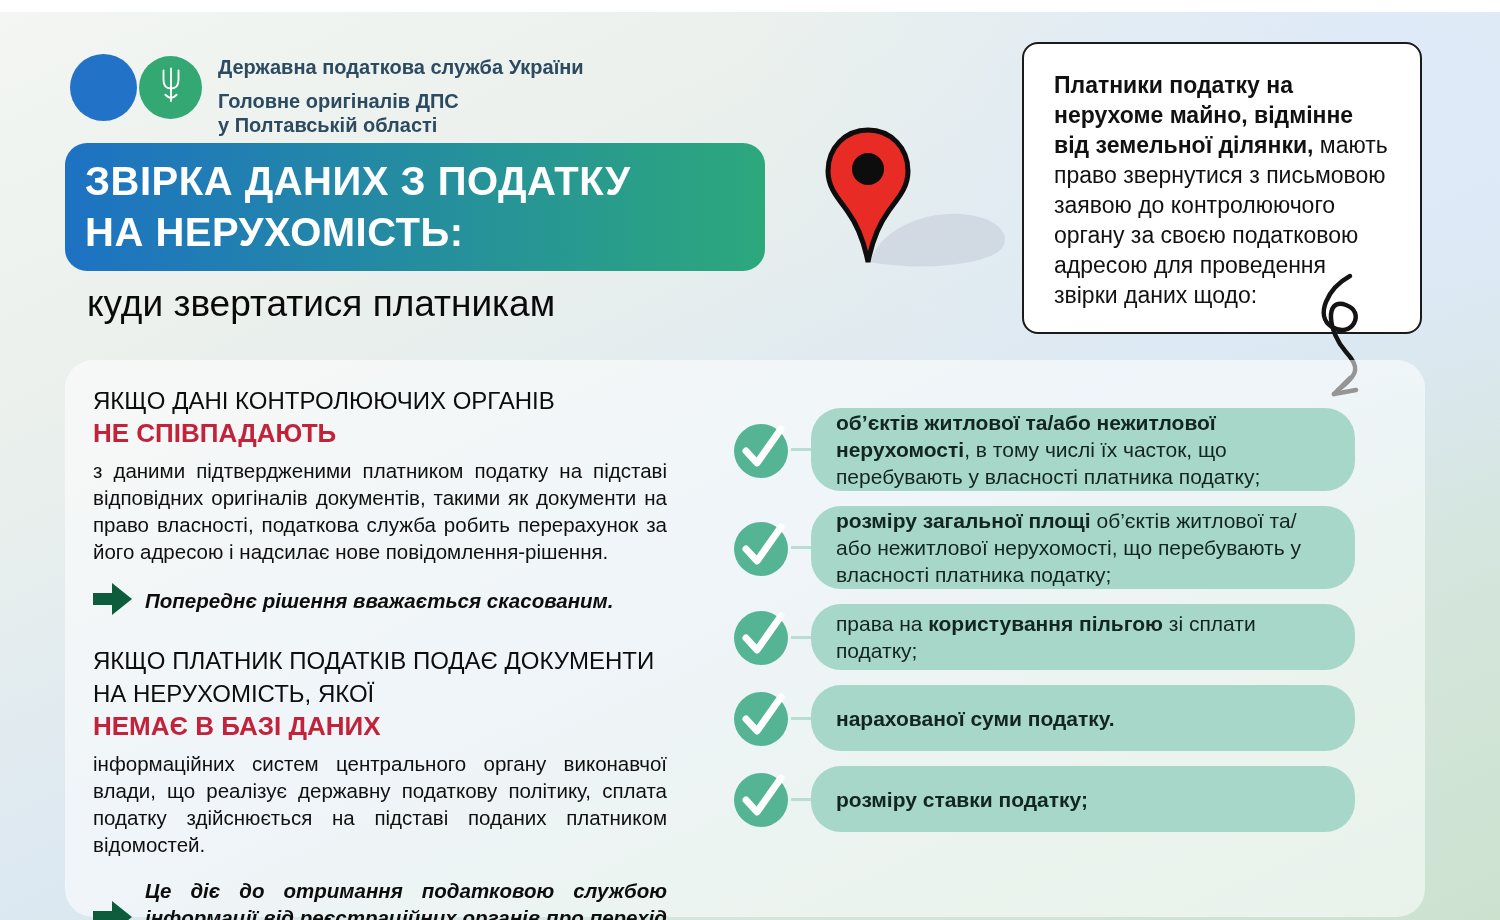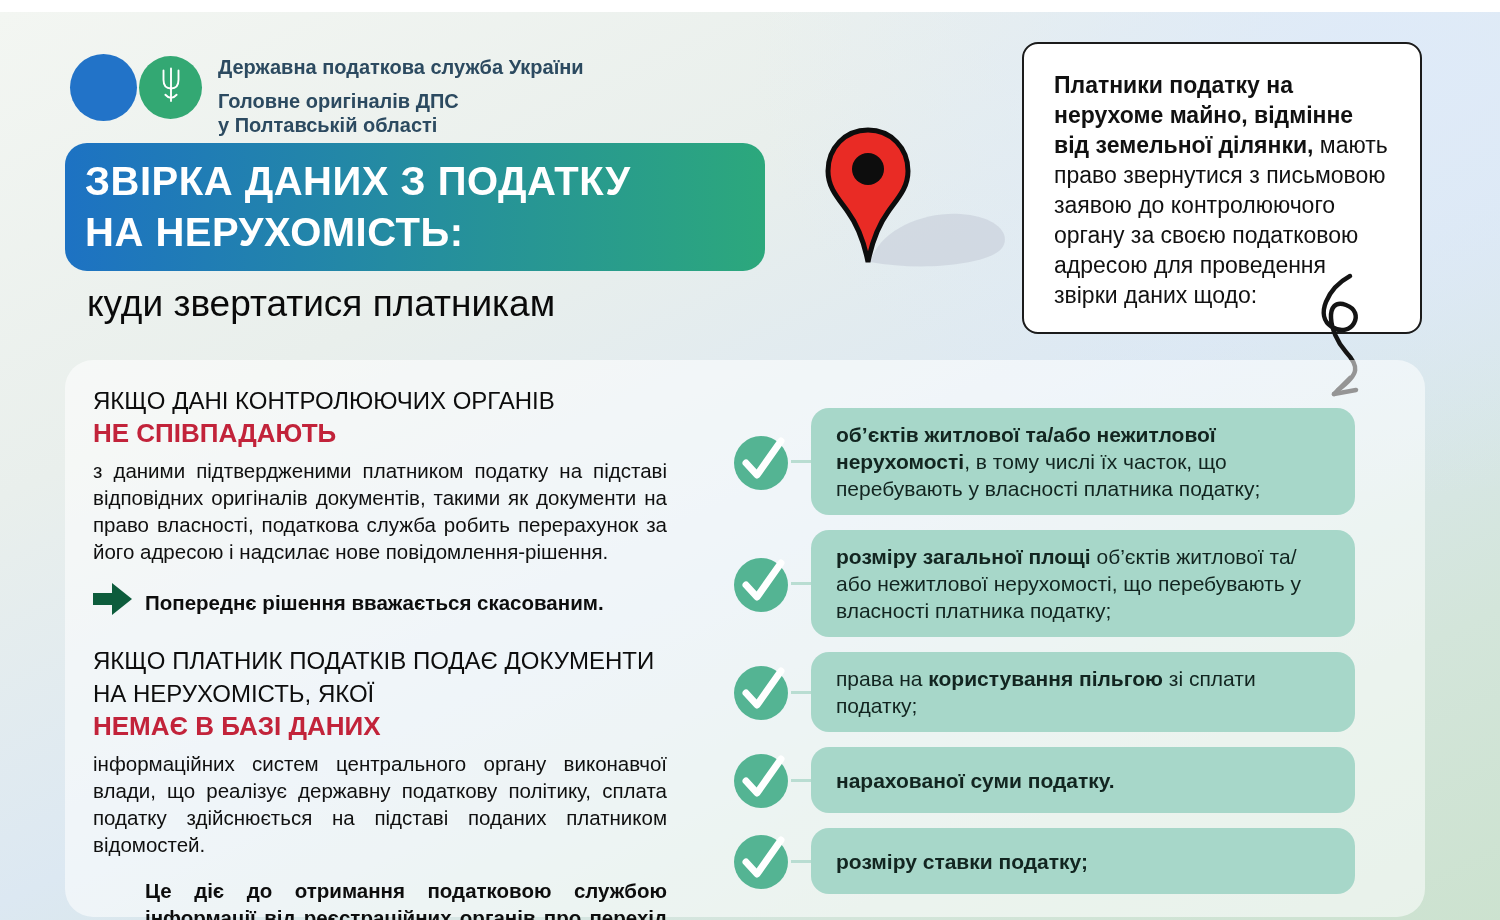--- a/index.html
+++ b/index.html
@@ -34,30 +34,30 @@
   .callout b{font-weight:bold;}
   .curly{position:absolute;left:1288px;top:256px;width:130px;height:148px;}
   
   .panel{position:absolute;left:65px;top:348px;width:1360px;height:557px;border-radius:28px;
     background:rgba(255,255,255,.55);}
   
   .left-col{position:absolute;left:28px;top:24px;width:574px;}
   .sec-h{font-size:24px;font-weight:normal;color:#0d0d0d;line-height:33px;margin:0;}
   .sec-h-red{font-size:26px;font-weight:bold;color:#c2233a;line-height:33px;margin:0;}
   .sec-body{font-size:20.5px;line-height:27px;text-align:justify;margin:7px 0 0 0;color:#101010;}
-  .note{display:flex;align-items:flex-end;margin-top:16px;}
+  .note{display:flex;align-items:center;margin-top:16px;font-style:italic;}
   .note-arrow{flex:none;width:40px;height:34px;margin-top:1px;}
   .note-text{font-weight:bold;font-size:20.5px;line-height:27px;margin:3px 0 0 12px;text-align:justify;color:#0d0d0d;}
   .sec2{margin-top:28px;}
   
   .right-col{position:absolute;left:668px;top:48px;width:622px;display:flex;flex-direction:column;gap:15px;}
   .check-row{display:flex;align-items:center;}
   .check-icon{flex:none;width:58px;height:60px;}
   .connector{flex:none;width:20px;height:3px;background:#b9ddd2;}
-  .check-box{flex:1;background:#a7d7c9;border-radius:18px;padding:13px 25px;box-sizing:border-box;
+  .check-box{flex:1;background:#a7d7c9;border-radius:30px;padding:1px 25px;box-sizing:border-box;
     min-height:66px;display:flex;flex-direction:column;justify-content:center;}
   .check-box p{margin:0;font-size:21px;line-height:27px;color:#122520;}
   .check-box b{font-weight:bold;}
 </style>
 </head>
 <body>
 
 <div id="canvas">
 
   <div class="logo-wrap">

